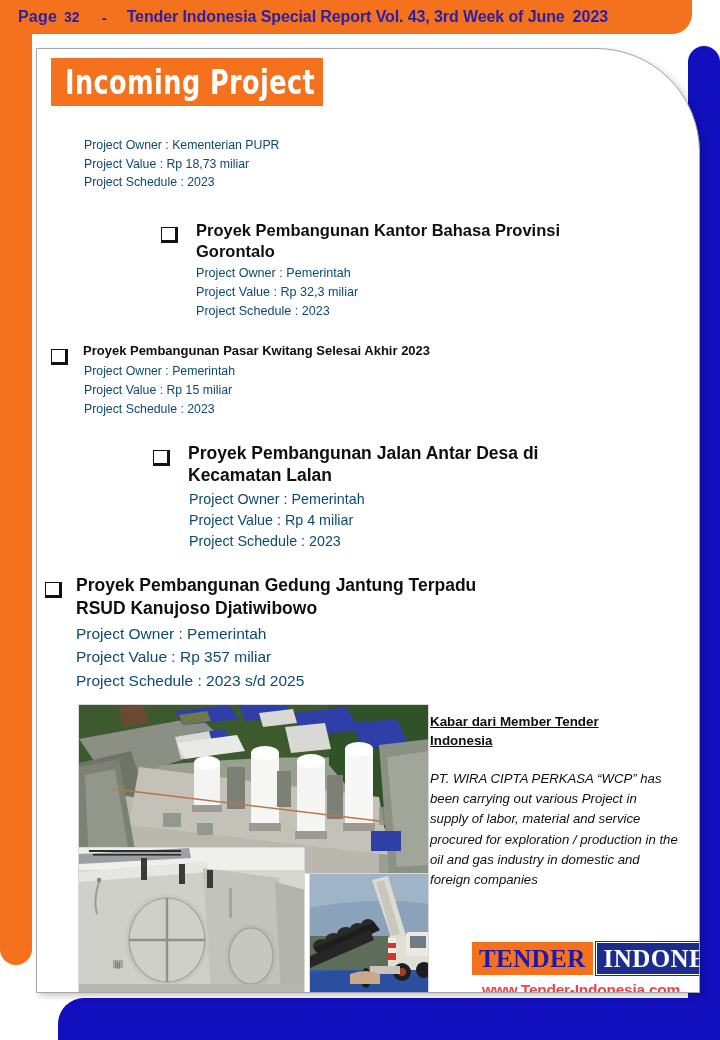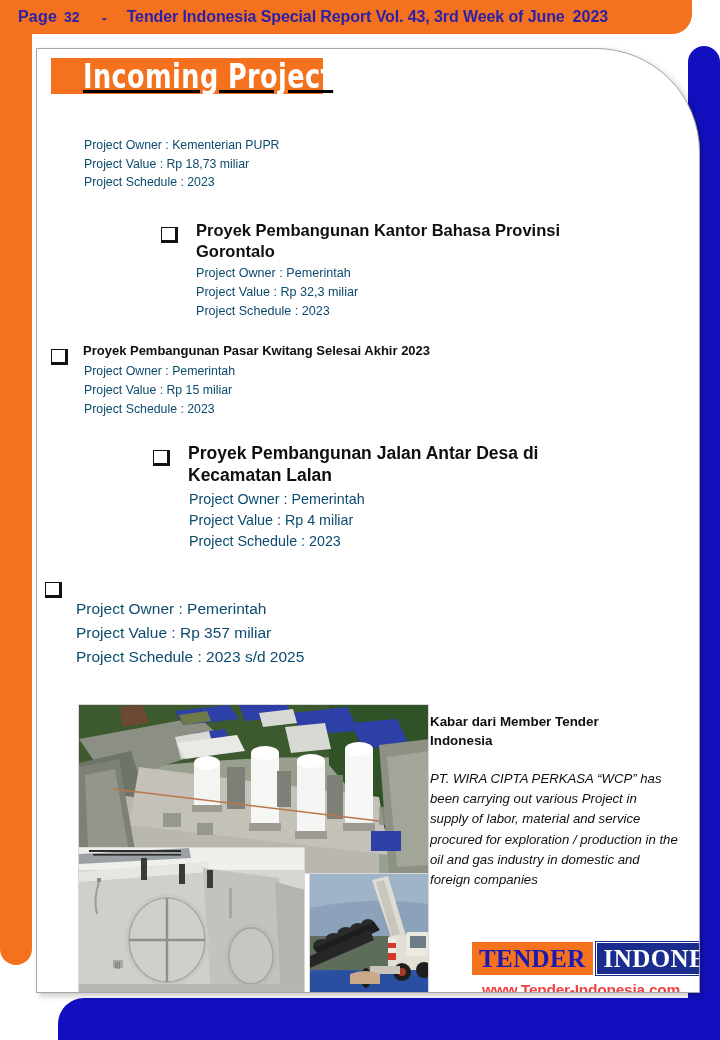--- a/index.html
+++ b/index.html
@@ -79,26 +79,25 @@
     border-top-right-radius: 104px;
     box-shadow: 3px 3px 6px rgba(0,0,0,0.22);
     z-index: 4;
     overflow: hidden;
   }
 
   
   .section-title {
     position: absolute;
     left: 14px; top: 9px;
-    width: 272px; height: 36px;
+    width: 272px; height: 48px;
     background: #F4711E;
     display: flex;
     align-items: center;
-    padding-left: 32px;
-    text-decoration: underline;
+    padding-left: 14px;
   }
   .section-title span {
     color: #ffffff;
     font-size: 33px;
     font-weight: bold;
     font-family: "DejaVu Sans Condensed", "Liberation Sans Narrow", "Liberation Sans", sans-serif;
     transform: scaleX(0.86);
     transform-origin: left center;
     letter-spacing: .5px;
     white-space: nowrap;
@@ -181,20 +180,21 @@
     position: absolute;
     left: 393px; top: 663px;
     width: 250px;
   }
   .member-note .note-title {
     font-size: 13.4px;
     font-weight: bold;
     color: #0f0f0f;
     line-height: 1.42;
     width: 190px;
+    text-decoration: underline;
   }
   .member-note .note-body {
     margin-top: 19px;
     font-size: 13.2px;
     font-style: italic;
     color: #0f0f0f;
     line-height: 1.53;
     width: 248px;
   }
 
@@ -303,20 +303,21 @@
         <div class="proj-details">
           <div>Project Owner : Pemerintah</div>
           <div>Project Value : Rp 4 miliar</div>
           <div>Project Schedule : 2023</div>
         </div>
       </div>
 
       <div class="proj p5">
         <div class="proj-head">
           <span class="bullet"></span>
+          <div class="proj-title">Proyek Pembangunan Gedung Jantung Terpadu RSUD Kanujoso Djatiwibowo</div>
         </div>
         <div class="proj-details">
           <div>Project Owner : Pemerintah</div>
           <div>Project Value : Rp 357 miliar</div>
           <div>Project Schedule : 2023 s/d 2025</div>
         </div>
       </div>
 
     </div>
 

